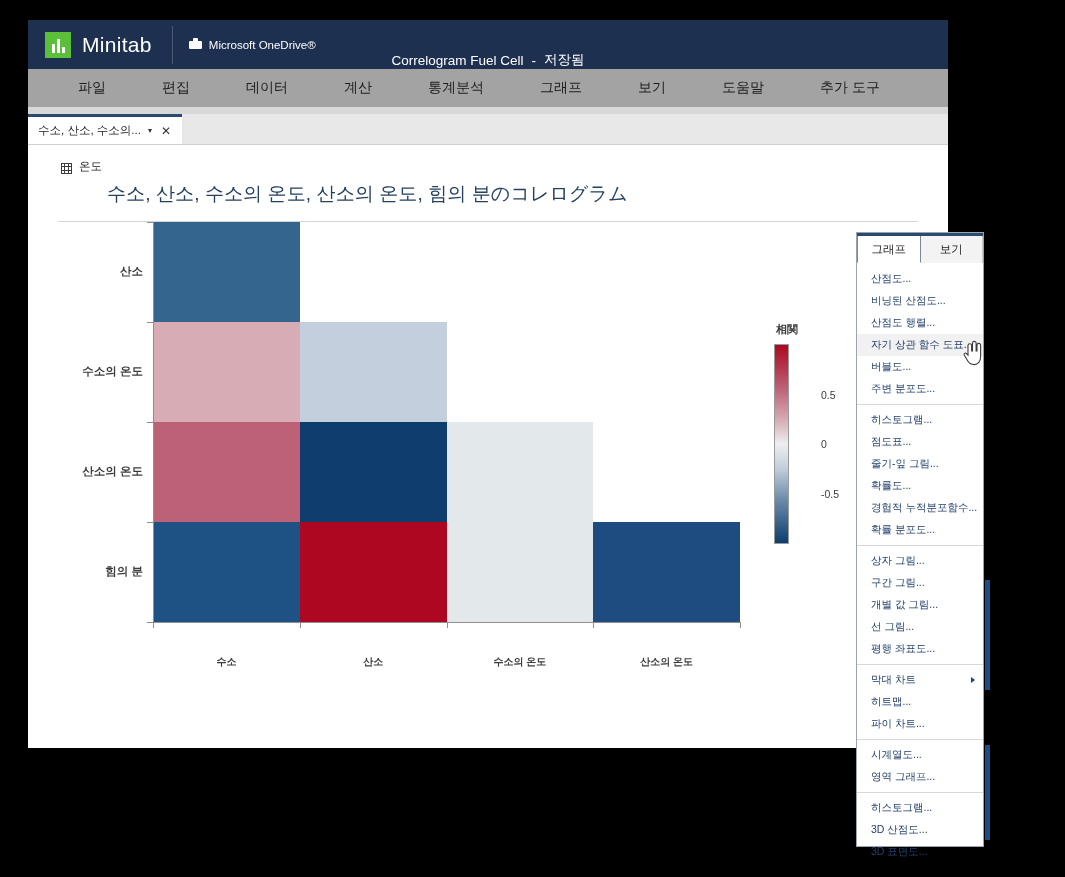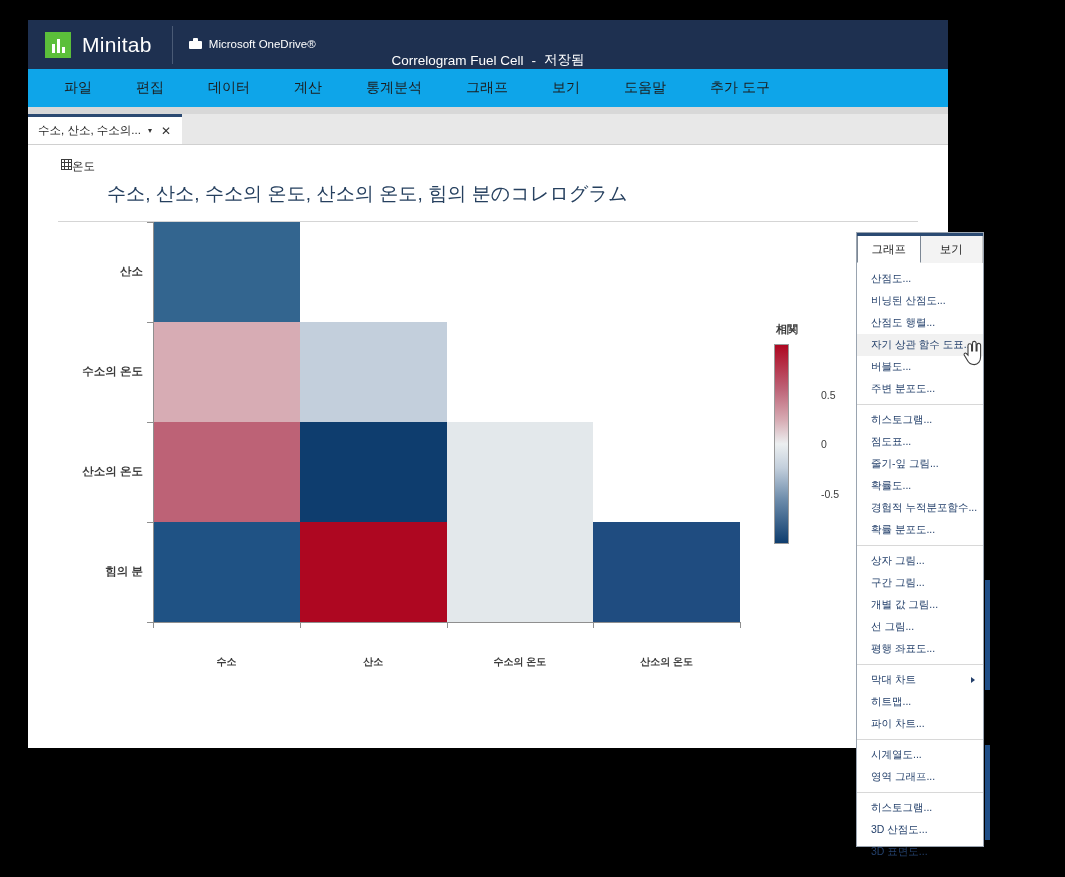--- a/index.html
+++ b/index.html
@@ -35,21 +35,21 @@
   .brand-logo i:nth-child(1) { height: 9px; }
   .brand-logo i:nth-child(2) { height: 14px; }
   .brand-logo i:nth-child(3) { height: 6px; }
   .brand-name {
     color: #ffffff; font-size: 21px; letter-spacing: .3px;
     margin-left: 11px; font-weight: 400;
   }
   .tb-divider {
     width: 1px; height: 38px; background: #4a5a75; margin: 0 16px 0 20px;
   }
-  .onedrive { display: flex; align-items: flex-start; color: #ffffff; font-size: 11.5px; }
+  .onedrive { display: flex; align-items: center; color: #ffffff; font-size: 11.5px; }
   .od-icon {
     position: relative; width: 13px; height: 13px; margin-right: 7px;
   }
   .od-icon::before {
     content: ""; position: absolute; left: 0; top: 3px;
     width: 13px; height: 8px; background: #ffffff; border-radius: 1px;
   }
   .od-icon::after {
     content: ""; position: absolute; left: 4px; top: 0px;
     width: 5px; height: 3px; background: #ffffff; border-radius: 1px 1px 0 0;
@@ -57,23 +57,23 @@
   .doc-title {
     position: absolute; left: 0; right: 0; top: 0; bottom: 0;
     display: flex; align-items: center; justify-content: center;
     color: #ffffff; font-size: 13.5px; pointer-events: none; margin-top: 31px;
   }
   .doc-title span { pointer-events: auto; }
   .doc-sep { margin: 0 8px; }
 
   
   .menubar {
-    height: 38px; background: #0ea5e9;
+    height: 38px; background: #a3a3a3;
     display: flex; align-items: center;
-    padding-left: 14px; gap: 0px;
+    padding-left: 28px; gap: 12px;
   }
   .menubar .mi {
     font-size: 14px; color: #1c1c1c; padding: 6px 22px;
     white-space: nowrap; cursor: default;
   }
 
   .menubar-shadow { height: 7px; background: #d8d8d8; }
 
   
   .tabstrip {
@@ -86,21 +86,21 @@
     display: flex; align-items: center; gap: 7px;
     padding: 0 9px 0 10px; min-width: 140px;
     font-size: 11.5px; color: #1c1c1c;
   }
   .tab-caret { font-size: 8px; color: #333; }
   .tab-close { font-size: 12px; color: #333; padding: 0 2px; }
 
   
   .content { position: relative; background: #ffffff; height: 592px; padding: 0; }
   .sheet-head { padding: 14px 0 0 33px; }
-  .sheet-name { display: flex; align-items: flex-start; font-size: 11.5px; color: #1c1c1c; }
+  .sheet-name { display: flex; align-items: flex-end; gap: 7px; font-size: 11.5px; color: #1c1c1c; }
   .grid-icon {
     width: 11px; height: 11px; border: 1px solid #3b3b3b;
     background:
       linear-gradient(to right, transparent 2px, #3b3b3b 2px, #3b3b3b 3px, transparent 3px,
                       transparent 6px, #3b3b3b 6px, #3b3b3b 7px, transparent 7px),
       linear-gradient(to bottom, transparent 2px, #3b3b3b 2px, #3b3b3b 3px, transparent 3px,
                       transparent 6px, #3b3b3b 6px, #3b3b3b 7px, transparent 7px);
   }
   .graph-title {
     margin: 7px 0 0 46px; font-size: 19px; color: #26405f;

